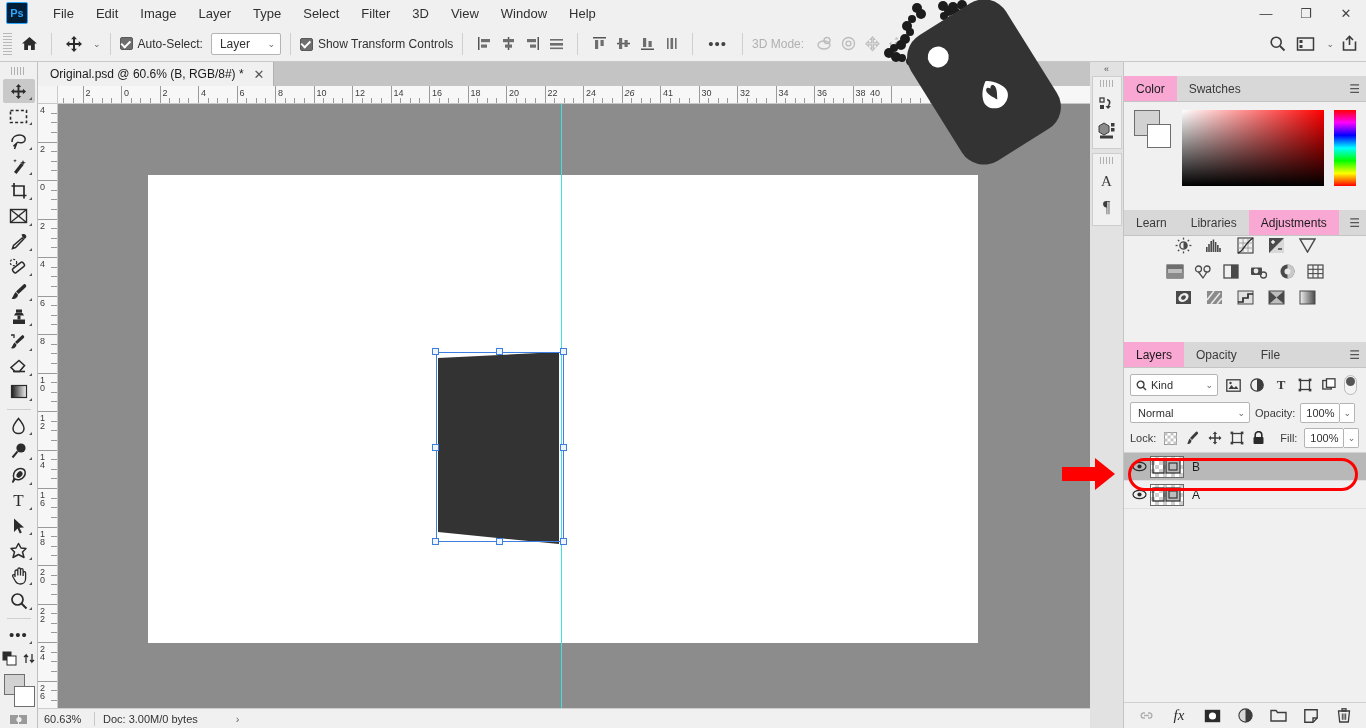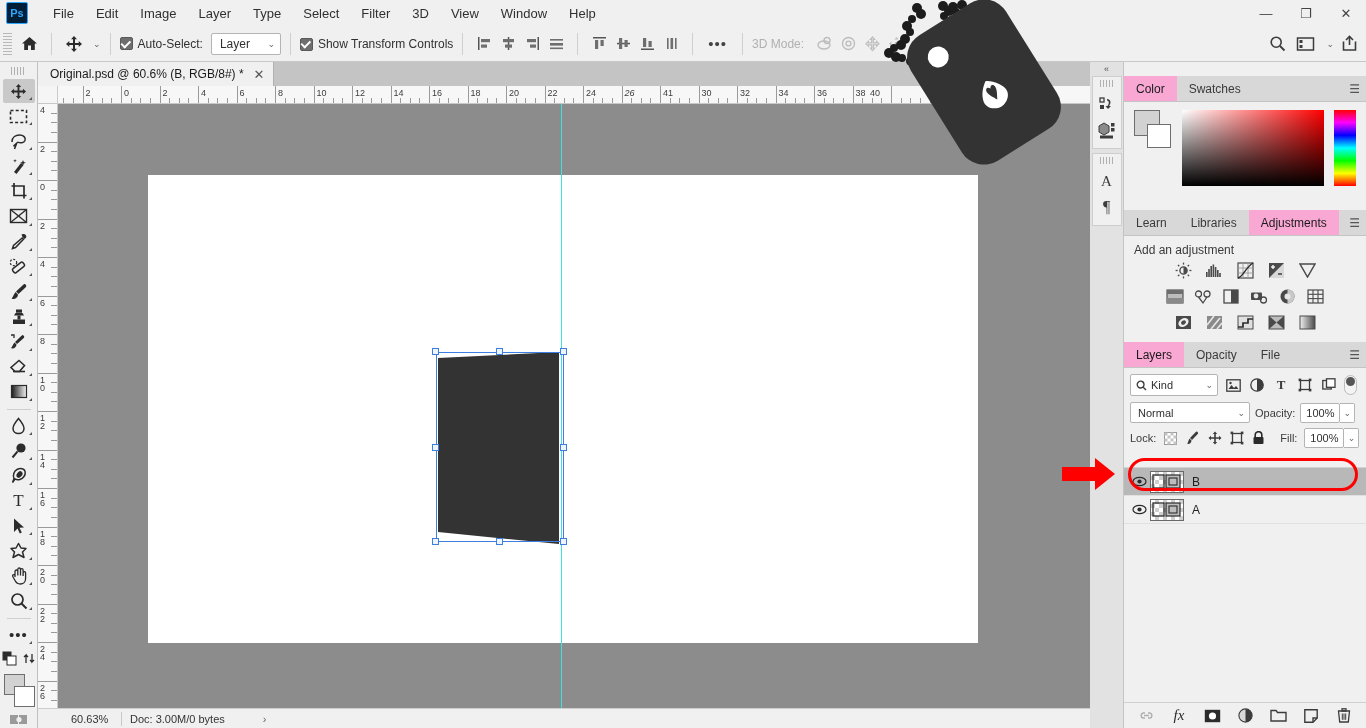--- a/index.html
+++ b/index.html
@@ -205,21 +205,21 @@
     font-size: 11px; color: #303030;
   }
   .small-label { font-size: 11px; color: #3a3a3a; }
   .num-box {
     height: 20px; width: 40px; border: 1px solid #b4b4b4; background: #fff; border-radius: 2px;
     display: flex; align-items: center; justify-content: center; font-size: 11px; color: #303030;
   }
   .num-caret { width: 15px; height: 20px; border: 1px solid #b4b4b4; border-left: none;
     background: #fff; display: flex; align-items: center; justify-content: center;
     border-radius: 0 2px 2px 0; }
-  .lp-row3 { display: flex; align-items: center; padding: 2px 6px 19px; gap: 7px; }
+  .lp-row3 { display: flex; align-items: center; padding: 2px 6px 4px; gap: 7px; }
   .lock-ic { width: 15px; height: 15px; display: flex; align-items: center; justify-content: center; }
 
   .layerlist { border-top: 1px solid #d2d2d2; }
   .layerrow {
     display: flex; align-items: center; height: 28px; padding-left: 4px;
     border-bottom: 1px solid #e0e0e0; position: relative;
   }
   .layerrow.selected { background: #b8b8b8; }
   .eye { width: 22px; display: flex; align-items: center; justify-content: center; }
   .thumb {
@@ -242,21 +242,21 @@
     justify-content: center; gap: 13px;
   }
   .lpb { width: 20px; height: 20px; display: flex; align-items: center; justify-content: center; }
 
   
   .statusbar {
     position: absolute; left: 38px; bottom: 0; width: 1052px; height: 20px;
     background: #f0f0f0; border-top: 1px solid #cdcdcd;
     display: flex; align-items: center; font-size: 11px; color: #333;
   }
-  .sb-zoom { width: 48px; padding-left: 6px; margin-left: 27px; }
+  .sb-zoom { width: 48px; padding-left: 6px; }
   .sb-sep { width: 1px; height: 14px; background: #c8c8c8; margin: 0 8px; }
   .sb-doc { }
   .sb-arrow { margin-left: 38px; font-size: 11px; color: #666; }
 
   
   .tagshape {
     position: absolute; left: 928px; top: 8px; width: 112px; height: 148px;
     background: #333333; border-radius: 26px;
     transform: rotate(-32deg); transform-origin: center;
   }
@@ -899,21 +899,20 @@
     </div>
   </div>
 
   <div class="panel adjpanel">
     <div class="panel-tabs">
       <div class="ptab">Learn</div>
       <div class="ptab">Libraries</div>
       <div class="ptab active">Adjustments</div>
       <div class="pmenu">☰</div>
     </div>
-    <div class="adj-title">Add an adjustment</div>
     <div class="adj-rows">
       <div class="adj-row">
         <div class="adj-ic">
           <svg width="17" height="17" viewBox="0 0 17 17">
               <circle cx="8.5" cy="8.5" r="3.6" fill="none" stroke="#4a4a4a" stroke-width="1.4"></circle>
               <path d="M8.5 4.9 A3.6 3.6 0 0 1 8.5 12.1 Z" fill="#4a4a4a"></path>
               <g stroke="#4a4a4a" stroke-width="1.3">
                 <line x1="8.5" y1="0.6" x2="8.5" y2="2.6"></line>
                 <line x1="8.5" y1="14.4" x2="8.5" y2="16.4"></line>
                 <line x1="0.6" y1="8.5" x2="2.6" y2="8.5"></line>

